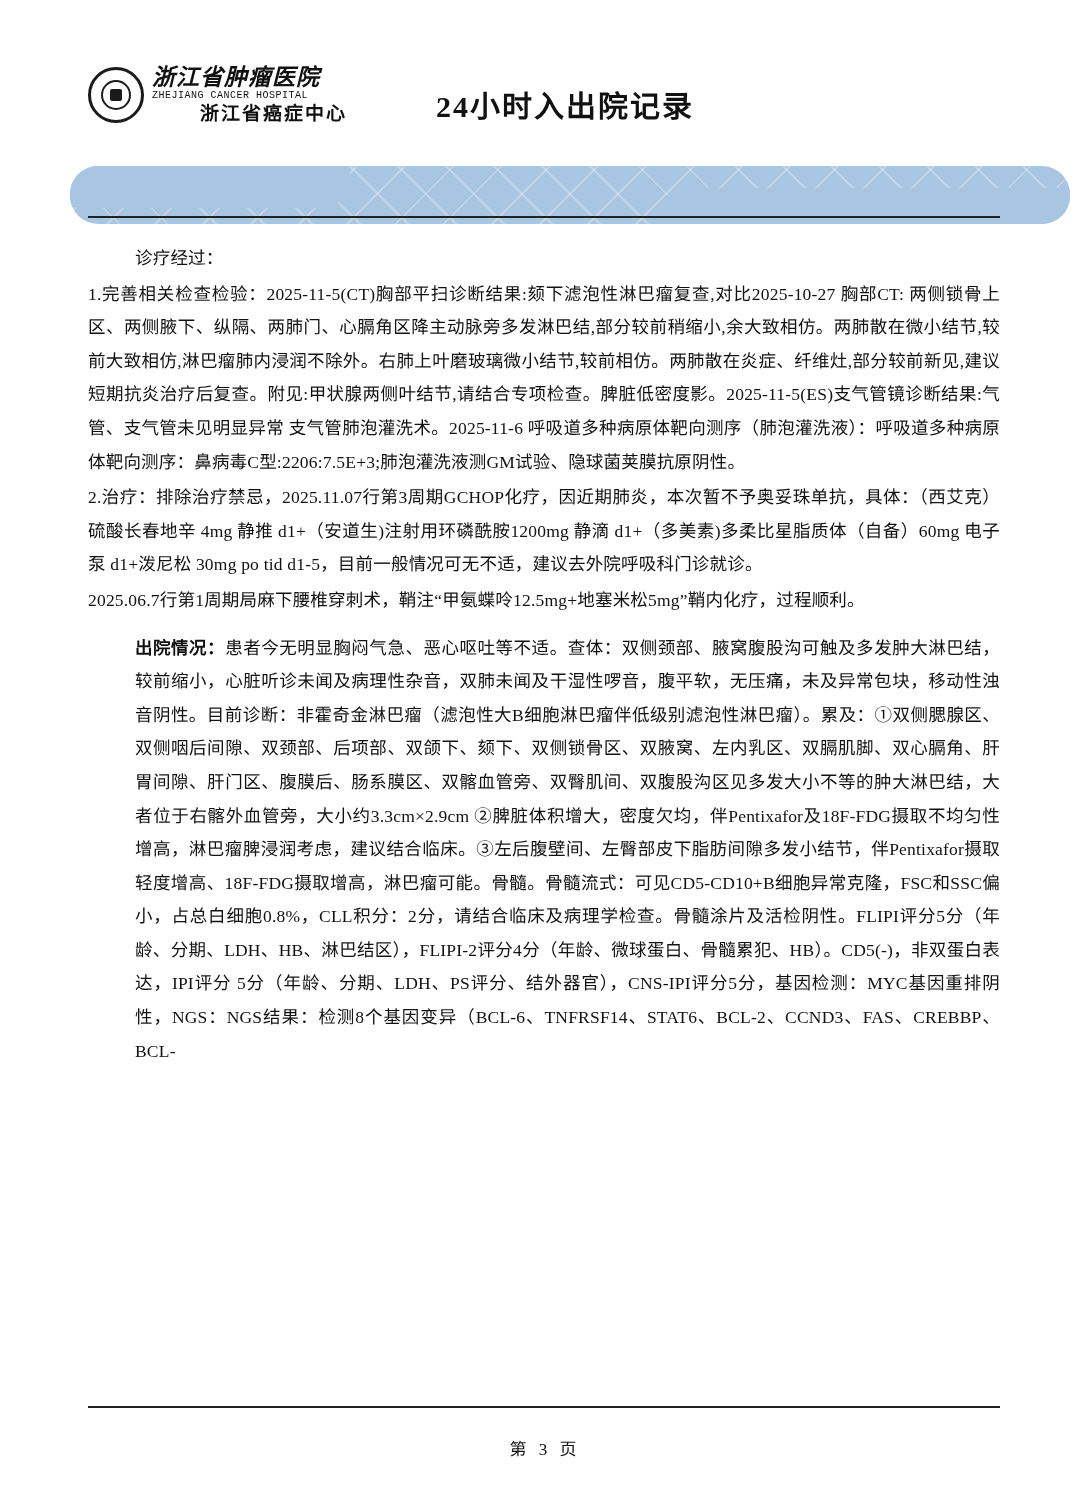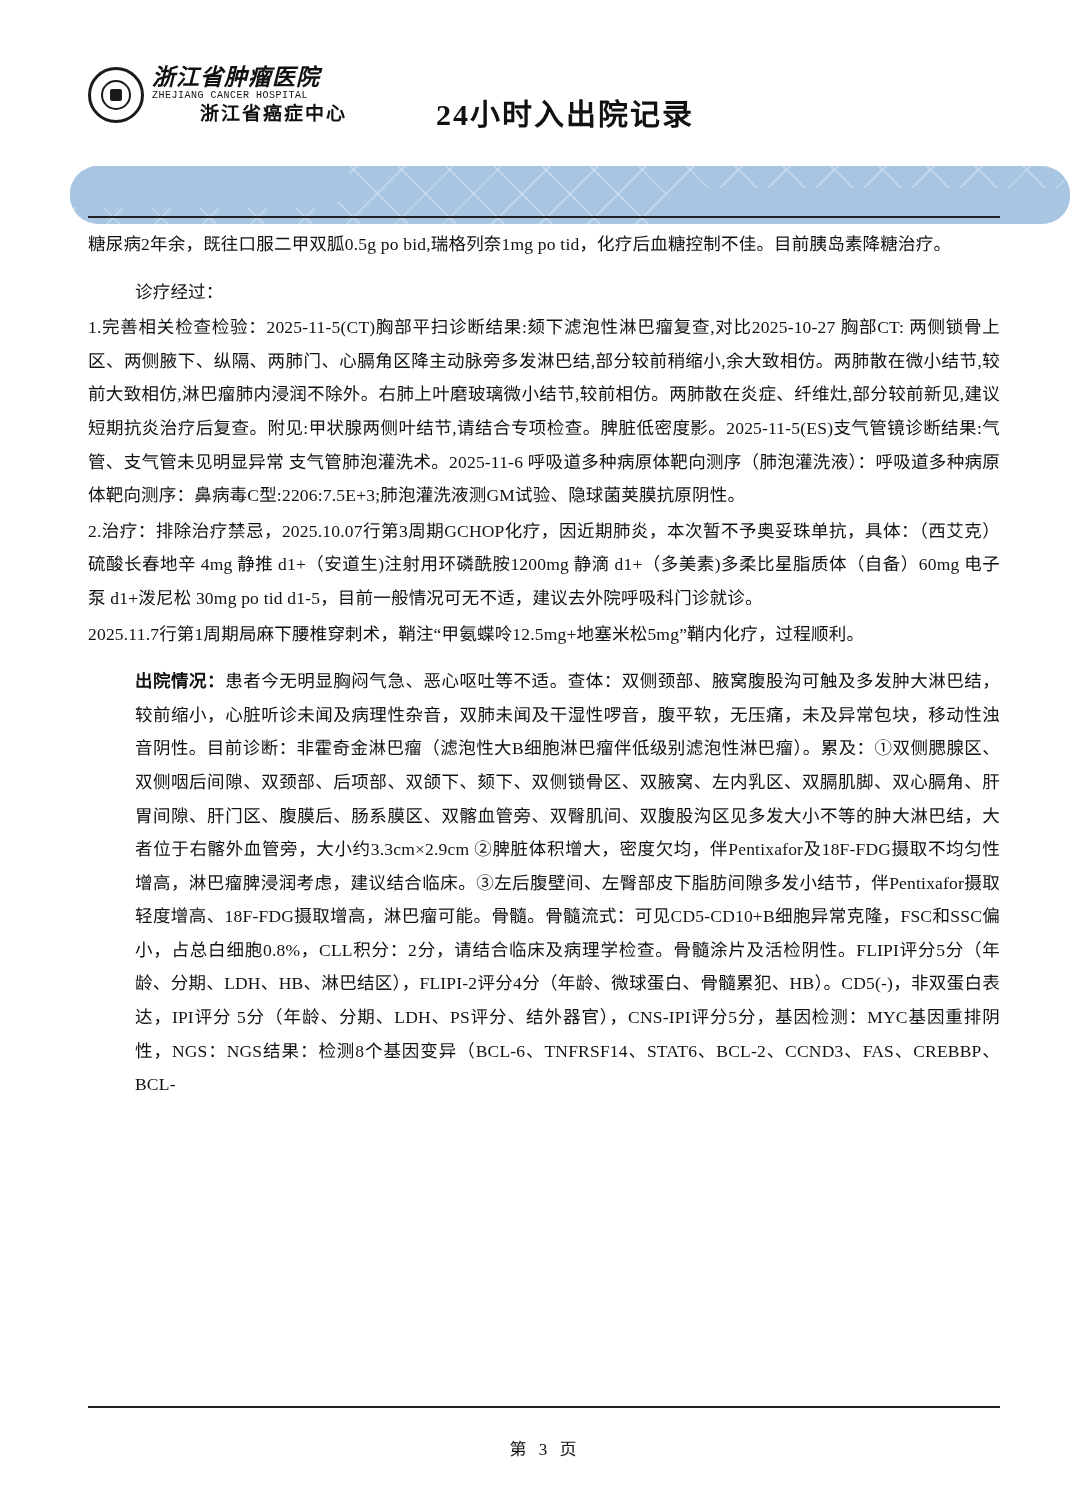--- a/index.html
+++ b/index.html
@@ -93,21 +93,21 @@
     font-size: 19px;
     letter-spacing: 2px;
     color: #111;
     margin-left: 48px;
   }
   .doc-title {
     text-align: center;
     font-size: 30px;
     font-weight: bold;
     letter-spacing: 2px;
-    margin-top: 20px;
+    margin-top: 12px;
     margin-left: 40px;
   }
 
   
   .redaction {
     position: absolute;
     left: 70px;
     top: 166px;
     width: 1000px;
     height: 58px;
@@ -205,24 +205,23 @@
 
   <div class="redaction">
     <div class="mesh"></div>
     <div class="blob1"></div>
     <div class="blob2"></div>
   </div>
 
   <div class="rule"></div>
 
   <div class="content">
-    <p class="para">糖尿病2年余，既往口服二甲双胍0.5g po bid,瑞格列奈1mg po tid，化疗后血糖控制不佳。目前胰岛素降糖治疗。</p>
     <p class="para gap">诊疗经过：</p>
     <p class="para">1.完善相关检查检验：2025-11-5(CT)胸部平扫诊断结果:颏下滤泡性淋巴瘤复查,对比2025-10-27 胸部CT: 两侧锁骨上区、两侧腋下、纵隔、两肺门、心膈角区降主动脉旁多发淋巴结,部分较前稍缩小,余大致相仿。两肺散在微小结节,较前大致相仿,淋巴瘤肺内浸润不除外。右肺上叶磨玻璃微小结节,较前相仿。两肺散在炎症、纤维灶,部分较前新见,建议短期抗炎治疗后复查。附见:甲状腺两侧叶结节,请结合专项检查。脾脏低密度影。2025-11-5(ES)支气管镜诊断结果:气管、支气管未见明显异常 支气管肺泡灌洗术。2025-11-6 呼吸道多种病原体靶向测序（肺泡灌洗液）：呼吸道多种病原体靶向测序：鼻病毒C型:2206:7.5E+3;肺泡灌洗液测GM试验、隐球菌荚膜抗原阴性。</p>
-    <p class="para">2.治疗：排除治疗禁忌，2025.10.07行第3周期GCHOP化疗，因近期肺炎，本次暂不予奥妥珠单抗，具体：（西艾克）硫酸长春地辛 4mg 静推 d1+（安道生)注射用环磷酰胺1200mg 静滴 d1+（多美素)多柔比星脂质体（自备）60mg 电子泵 d1+泼尼松 30mg po tid d1-5，目前一般情况可无不适，建议去外院呼吸科门诊就诊。</p>
-    <p class="para">2025.11.7行第1周期局麻下腰椎穿刺术，鞘注“甲氨蝶呤12.5mg+地塞米松5mg”鞘内化疗，过程顺利。</p>
+    <p class="para">2.治疗：排除治疗禁忌，2025.11.07行第3周期GCHOP化疗，因近期肺炎，本次暂不予奥妥珠单抗，具体：（西艾克）硫酸长春地辛 4mg 静推 d1+（安道生)注射用环磷酰胺1200mg 静滴 d1+（多美素)多柔比星脂质体（自备）60mg 电子泵 d1+泼尼松 30mg po tid d1-5，目前一般情况可无不适，建议去外院呼吸科门诊就诊。</p>
+    <p class="para">2025.06.7行第1周期局麻下腰椎穿刺术，鞘注“甲氨蝶呤12.5mg+地塞米松5mg”鞘内化疗，过程顺利。</p>
     <p class="para gap"><span class="bold">出院情况：</span><span>患者今无明显胸闷气急、恶心呕吐等不适。查体：双侧颈部、腋窝腹股沟可触及多发肿大淋巴结，较前缩小，心脏听诊未闻及病理性杂音，双肺未闻及干湿性啰音，腹平软，无压痛，未及异常包块，移动性浊音阴性。目前诊断：非霍奇金淋巴瘤（滤泡性大B细胞淋巴瘤伴低级别滤泡性淋巴瘤）。累及：①双侧腮腺区、双侧咽后间隙、双颈部、后项部、双颌下、颏下、双侧锁骨区、双腋窝、左内乳区、双膈肌脚、双心膈角、肝胃间隙、肝门区、腹膜后、肠系膜区、双髂血管旁、双臀肌间、双腹股沟区见多发大小不等的肿大淋巴结，大者位于右髂外血管旁，大小约3.3cm×2.9cm ②脾脏体积增大，密度欠均，伴Pentixafor及18F-FDG摄取不均匀性增高，淋巴瘤脾浸润考虑，建议结合临床。③左后腹壁间、左臀部皮下脂肪间隙多发小结节，伴Pentixafor摄取轻度增高、18F-FDG摄取增高，淋巴瘤可能。骨髓。骨髓流式：可见CD5-CD10+B细胞异常克隆，FSC和SSC偏小，占总白细胞0.8%，CLL积分：2分，请结合临床及病理学检查。骨髓涂片及活检阴性。FLIPI评分5分（年龄、分期、LDH、HB、淋巴结区），FLIPI-2评分4分（年龄、微球蛋白、骨髓累犯、HB）。CD5(-)，非双蛋白表达，IPI评分 5分（年龄、分期、LDH、PS评分、结外器官），CNS-IPI评分5分，基因检测：MYC基因重排阴性，NGS：NGS结果：检测8个基因变异（BCL-6、TNFRSF14、STAT6、BCL-2、CCND3、FAS、CREBBP、BCL-</span></p>
   </div>
 
   <div class="footer-rule"></div>
   <div class="footer">第 3 页</div>
 
 </div>
 
 </body></html>

